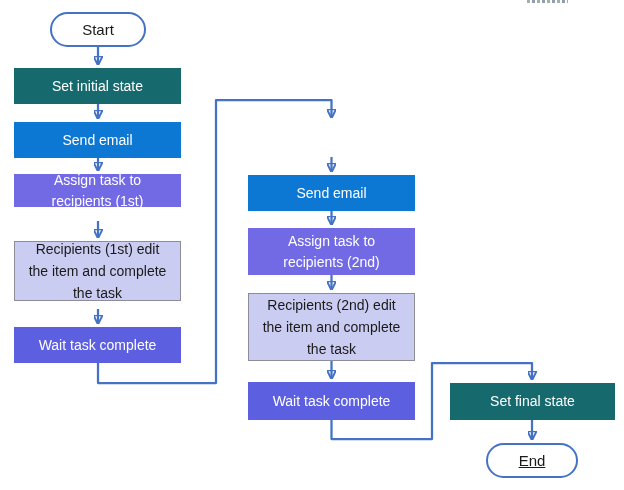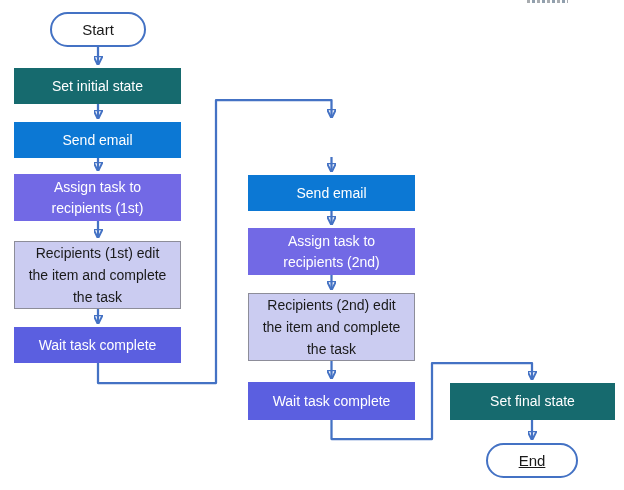--- a/index.html
+++ b/index.html
@@ -85,23 +85,23 @@
     <path d="M331.5,420 L331.5,439 L432,439 L432,363 L532,363 L532,379" marker-end="url(#arw)"></path>
     <path d="M532,420 L532,439" marker-end="url(#arw)"></path>
   </svg>
 
   <div class="node terminal" style="left:50px; top:12px; width:96px; height:35px;">Start</div>
 
   <div class="node state" style="left:14px; top:68px; width:167px; height:36px;">Set initial state</div>
 
   <div class="node email" style="left:14px; top:122px; width:167px; height:36px;">Send email</div>
 
-  <div class="node assign" style="left:14px; top:174px; width:167px; height:47px;">Assign task to recipients (1st)</div>
+  <div class="node assign" style="left:14px; top:174px; width:167px; height:33px;">Assign task to recipients (1st)</div>
 
-  <div class="node manual" style="left:14px; top:241px; width:167px; height:68px;">Recipients (1st) edit the item and complete the task</div>
+  <div class="node manual" style="left:14px; top:241px; width:167px; height:60px;">Recipients (1st) edit the item and complete the task</div>
 
   <div class="node wait" style="left:14px; top:327px; width:167px; height:36px;">Wait task complete</div>
 
 
   <div class="node email" style="left:248px; top:175px; width:167px; height:36px;">Send email</div>
 
   <div class="node assign" style="left:248px; top:228px; width:167px; height:47px;">Assign task to recipients (2nd)</div>
 
   <div class="node manual" style="left:248px; top:293px; width:167px; height:68px;">Recipients (2nd) edit the item and complete the task</div>
 

